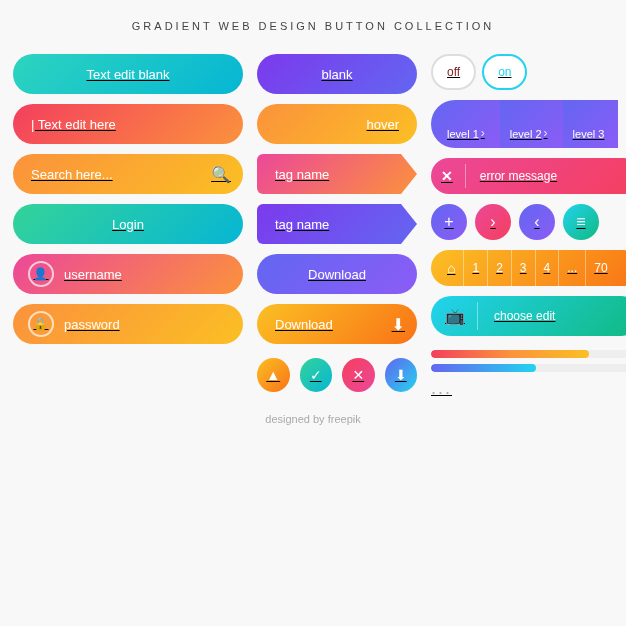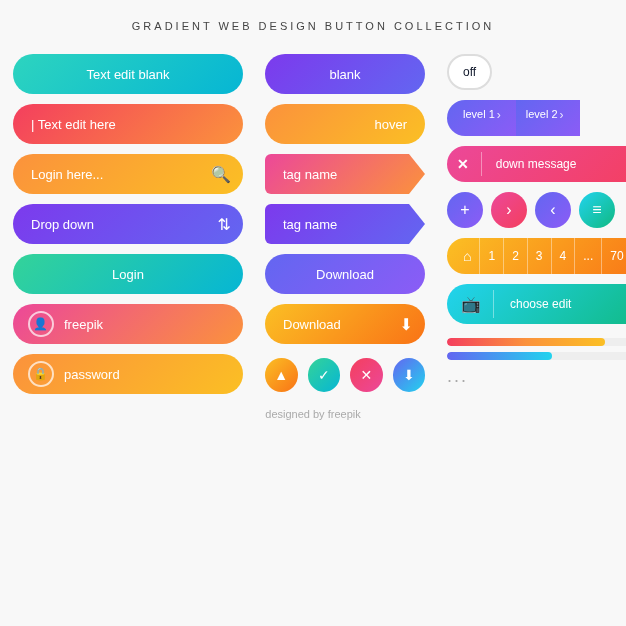--- a/index.html
+++ b/index.html
@@ -17,22 +17,23 @@
       font-size: 11px;
       letter-spacing: 3px;
       color: #444;
       text-transform: uppercase;
       margin-bottom: 22px;
       font-weight: 400;
     }
     .main-grid {
       display: grid;
       grid-template-columns: 230px 160px 210px;
-      gap: 10px 22px;
+      gap: 10px 14px;
       width: 600px;
+      text-decoration: underline;
     }
     
     .btn {
       border: none;
       cursor: pointer;
       border-radius: 50px;
       color: white;
       font-size: 13px;
       font-weight: 500;
       display: flex;
@@ -73,39 +74,39 @@
     .btn-hover  { background: linear-gradient(135deg, #fb923c, #fbbf24); justify-content: flex-end; }
     .btn-download1 { background: linear-gradient(135deg, #6366f1, #8b5cf6); }
     .btn-download2 { background: linear-gradient(135deg, #fbbf24, #f97316); justify-content: space-between; padding: 0 12px 0 18px; }
 
     
     .toggle-row { display: flex; gap: 6px; align-items: center; }
     .toggle-btn {
       border-radius: 50px;
       border: 2px solid #ddd;
       background: white;
-      color: #0f172a;
+      color: #7f1d1d;
       font-size: 12px;
       padding: 6px 14px;
       cursor: pointer;
       height: 36px;
       display: flex; align-items: center;
     }
     .toggle-btn.active { border-color: #22d3ee; color: #22d3ee; }
 
     .breadcrumb-row { display: flex; align-items: center; gap: 0; }
     .bc-item {
       background: linear-gradient(135deg, #6366f1, #8b5cf6);
       color: white;
       font-size: 11px;
       padding: 8px 14px 8px 10px;
       position: relative;
       cursor: pointer;
-      height: 36px;
-      display: flex; align-items: flex-start;
+      height: 48px;
+      display: flex; align-items: flex-end;
     }
     .bc-item:first-child { border-radius: 50px 0 0 50px; padding-left: 16px; }
     .bc-item:not(:first-child) { margin-left: -1px; }
     .bc-sep { color: rgba(255,255,255,0.8); margin: 0 2px; font-size: 12px; }
 
     .error-btn {
       background: linear-gradient(135deg, #ec4899, #f43f5e);
       border-radius: 50px;
       color: white;
       font-size: 12px;
@@ -240,36 +241,32 @@
 
     <button class="btn btn-teal btn-text-blank">
       <span>Text edit blank</span>
     </button>
 
     <button class="btn btn-pink btn-text-here">
       <span>| Text edit here</span>
     </button>
 
     <button class="btn btn-search">
-      <span>Login here...</span>
+      <span>Search here...</span>
       <span style="font-size:16px;">🔍</span>
     </button>
 
-    <button class="btn btn-dropdown">
-      <span>Drop down</span>
-      <span style="font-size:16px;">⇅</span>
-    </button>
 
     <button class="btn btn-green">
       <span>Login</span>
     </button>
 
     <button class="btn btn-username">
       <span class="icon-circle">👤</span>
-      <span>freepik</span>
+      <span>username</span>
     </button>
 
     <button class="btn btn-password">
       <span class="icon-circle">🔒</span>
       <span>password</span>
     </button>
 
   </div>
 
   <div class="col2">
@@ -307,37 +304,43 @@
     </div>
 
   </div>
 
   <div class="col3">
 
     <div class="toggle-row">
       <button class="toggle-btn">
         <span>off</span>
       </button>
+      <button class="toggle-btn active">
+        <span>on</span>
+      </button>
     </div>
 
     <div class="breadcrumb-row">
       <div class="bc-item">
         <span>level 1</span>
         <span class="bc-sep">›</span>
       </div>
       <div class="bc-item">
         <span>level 2</span>
         <span class="bc-sep">›</span>
       </div>
+      <div class="bc-item">
+        <span>level 3</span>
+      </div>
     </div>
 
     <button class="error-btn">
       <span class="error-x">✕</span>
       <span style="width:1px;height:24px;background:rgba(255,255,255,0.4);"></span>
-      <span style="margin-left:6px;">down message</span>
+      <span style="margin-left:6px;">error message</span>
     </button>
 
     <div class="action-icons-row">
       <button class="action-icon-btn ai-plus">+</button>
       <button class="action-icon-btn ai-right">›</button>
       <button class="action-icon-btn ai-left">‹</button>
       <button class="action-icon-btn ai-menu">≡</button>
     </div>
 
     <div class="pagination-row">

